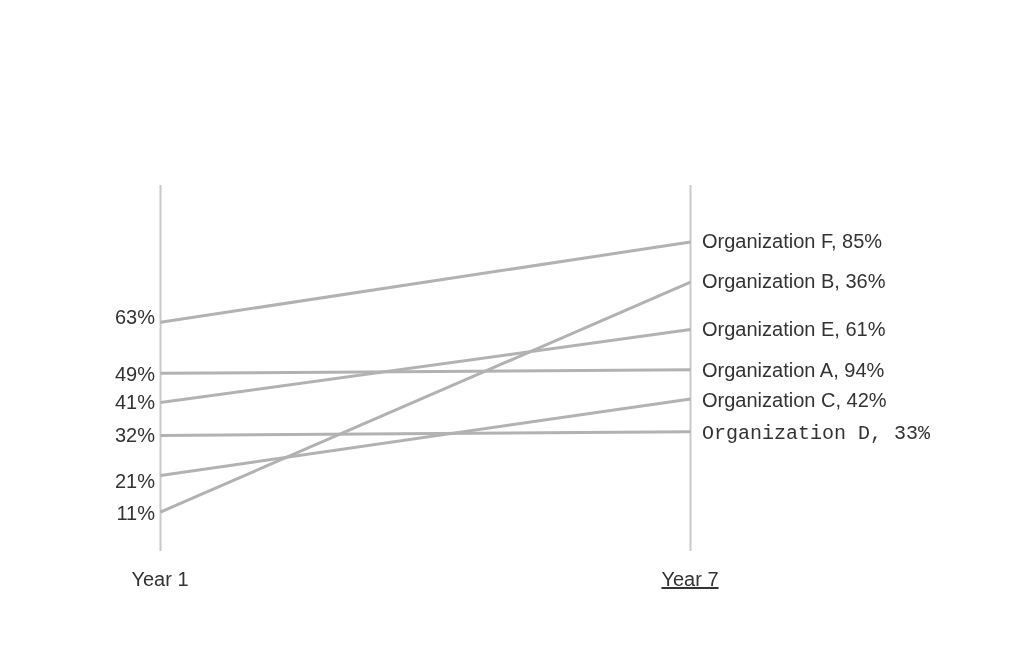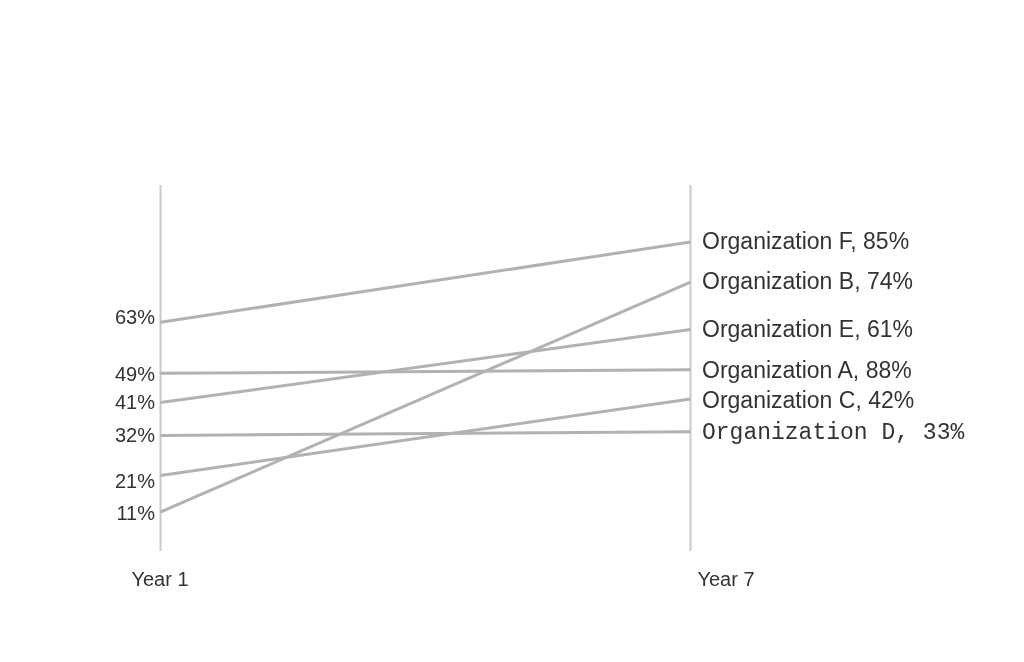--- a/index.html
+++ b/index.html
@@ -38,21 +38,21 @@
     font-size: 20px;
     color: #333333;
     font-family: "Liberation Sans", sans-serif;
     text-align: right;
     white-space: nowrap;
     transform: translateY(-50%);
     right: 869px; 
   }
   .right-series-label {
     position: absolute;
-    font-size: 23px;
+    font-size: 20px;
     color: #333333;
     font-family: "Liberation Sans", sans-serif;
     white-space: nowrap;
     transform: translateY(-50%);
     left: 702px;
   }
   .cat-label {
     transform: translateX(-50%);
     top: 568px;
   }
@@ -81,23 +81,23 @@
       <div class="left-value-label" style="top: 317px;">63%</div>
       <div class="left-value-label" style="top: 374px; margin-left: 37px;">49%</div>
       <div class="left-value-label" style="top: 402px;">41%</div>
       <div class="left-value-label" style="top: 435px;">32%</div>
       <div class="left-value-label" style="top: 474px; margin-top: 7px;">21%</div>
       <div class="left-value-label" style="top: 513px; margin-left: 34px;">11%</div>
     </div>
 
   <div id="right-label-layer">
       <div class="right-series-label" style="top: 241px;">Organization F, 85%</div>
-      <div class="right-series-label" style="top: 281px;">Organization B, 74%</div>
+      <div class="right-series-label" style="top: 281px;">Organization B, 36%</div>
       <div class="right-series-label" style="top: 329px;">Organization E, 61%</div>
-      <div class="right-series-label" style="top: 370px;">Organization A, 88%</div>
+      <div class="right-series-label" style="top: 370px;">Organization A, 94%</div>
       <div class="right-series-label" style="top: 400px;">Organization C, 42%</div>
       <div class="right-series-label" style="top: 433px; font-family: Liberation Mono, monospace;">Organization D, 33%</div>
     </div>
 
   <div class="axis-label cat-label" style="left:160px;">Year 1</div>
-  <div class="axis-label cat-label" style="left:726px;">Year 7</div>
+  <div class="axis-label cat-label" style="left:690px;text-decoration:underline;">Year 7</div>
 
 </div>
 
 </body></html>

